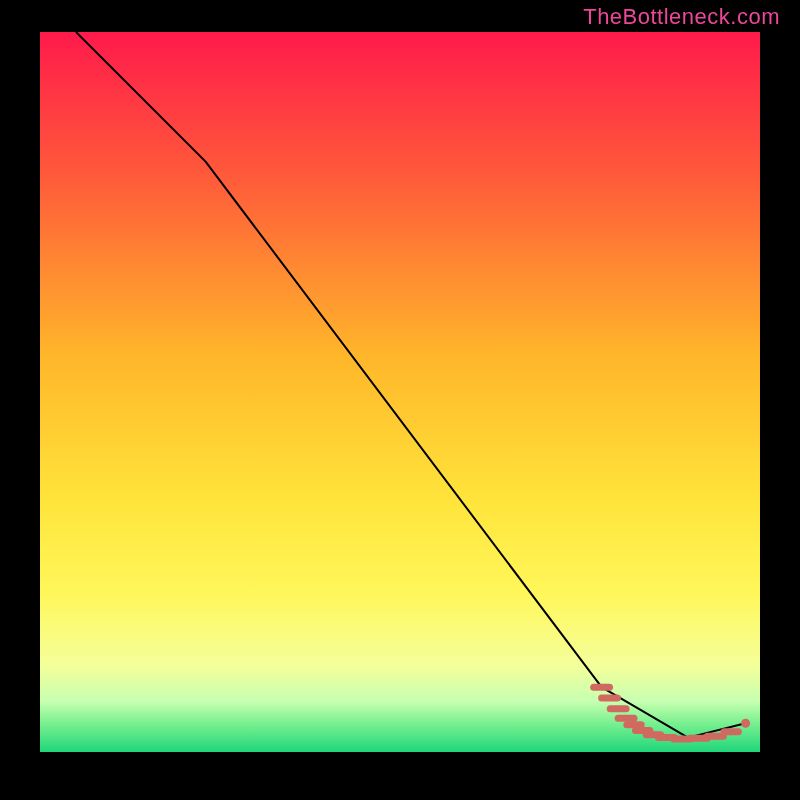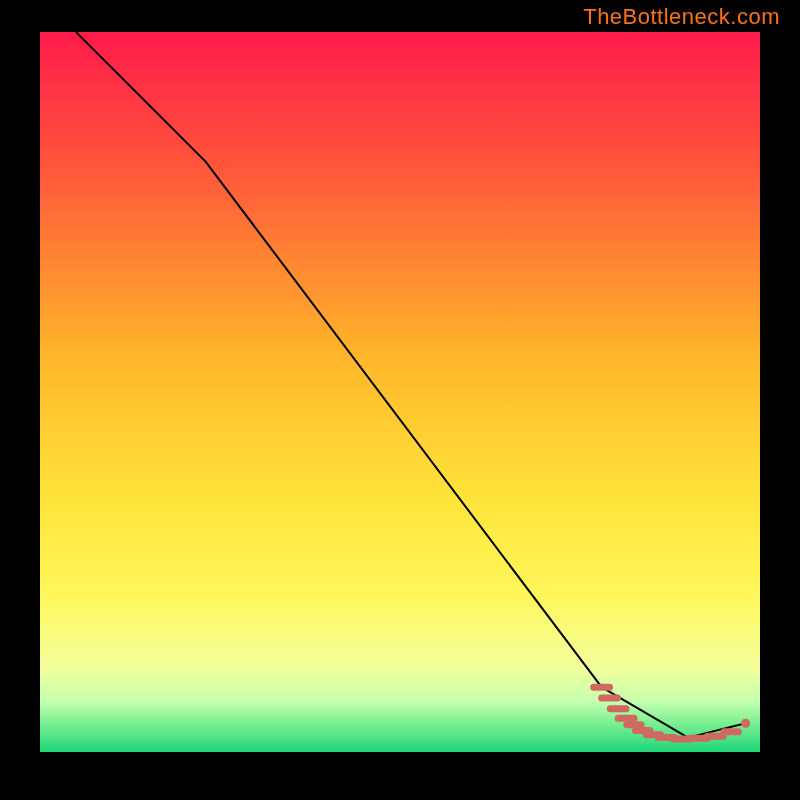--- a/index.html
+++ b/index.html
@@ -13,21 +13,21 @@
   .frame {
     position: relative;
     width: 800px;
     height: 800px;
     background: #000;
   }
   .watermark {
     position: absolute;
     top: 4px;
     right: 20px;
-    color: #f97316;
+    color: #ec4899;
     font-size: 22px;
     font-weight: 500;
     letter-spacing: 0.5px;
     z-index: 5;
   }
   .plot-wrap {
     position: absolute;
     left: 40px;
     top: 32px;
     width: 720px;

